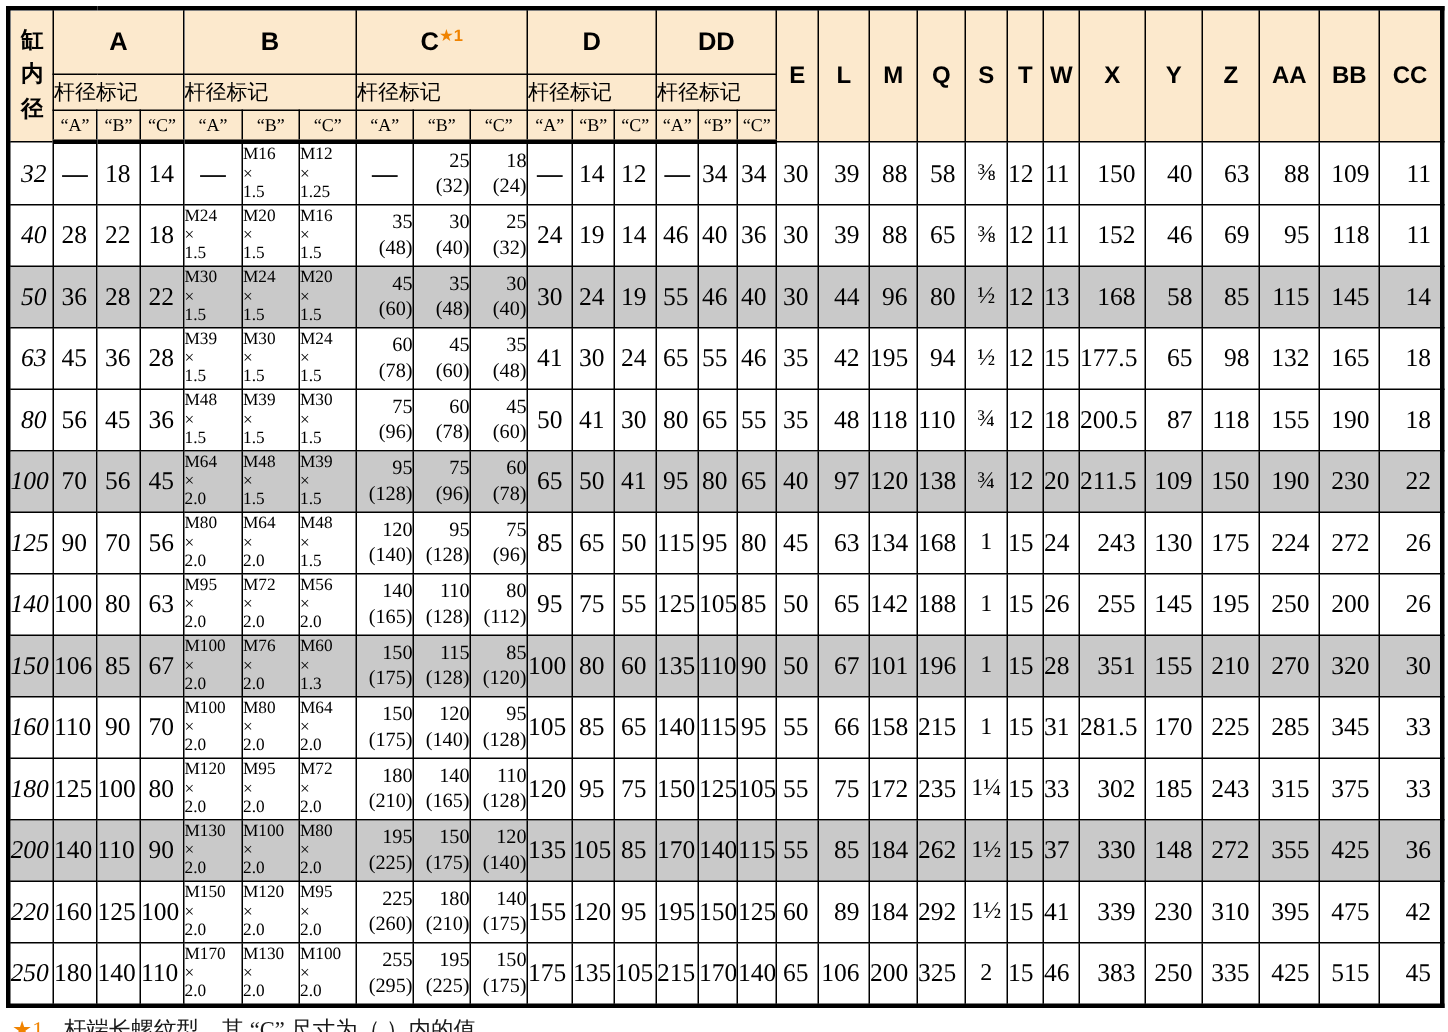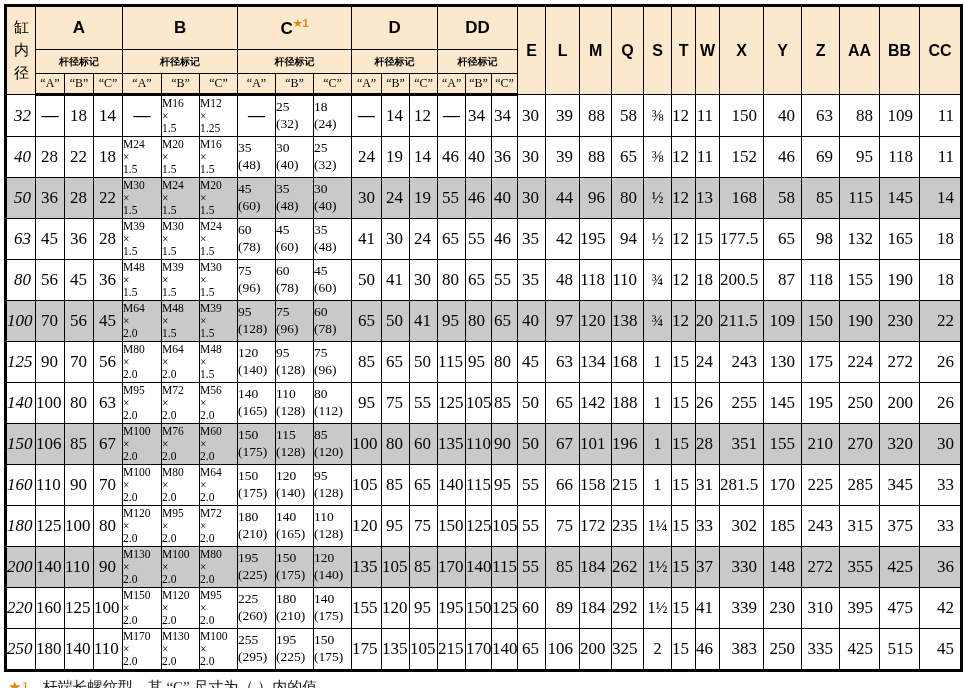--- a/index.html
+++ b/index.html
@@ -3,35 +3,35 @@
 <meta charset="utf-8">
 <style>
   html,body{margin:0;padding:0;background:#ffffff;}
   body{width:965px;height:688px;font-family:"Liberation Serif","DejaVu Serif",serif;color:#000;}
   .page{padding:4px 4px 0 4px;}
 
   table.spec{border-collapse:collapse;table-layout:fixed;width:957px;border:3px solid #000;}
   th,td{border:1px solid #000;overflow:hidden;}
 
   
-  thead th{background:#fce9cd;font-weight:normal;padding:0;}
+  thead th{background:#fce9cd;font-weight:bold;padding:0;}
   thead tr.hr3 th{border-bottom:3px solid #000;}
   th.corner{font-size:15px;line-height:1.55;word-break:break-all;padding:2px 7px;text-align:center;}
   th.group{font-family:"Liberation Sans","DejaVu Sans",sans-serif;font-weight:bold;font-size:17px;height:42px;text-align:center;}
   th.group .sup{color:#f08300;font-size:11px;vertical-align:super;font-weight:bold;}
-  th.rod{font-size:10px;height:23px;text-align:center;font-weight:bold;}
+  th.rod{font-size:14px;height:23px;text-align:left;font-weight:normal;}
   th.quote{font-size:12px;height:19px;text-align:center;font-weight:normal;}
   th.single{font-family:"Liberation Sans","DejaVu Sans",sans-serif;font-weight:bold;font-size:16px;text-align:center;}
 
   
   tbody td{height:40px;font-size:17px;text-align:right;padding:0 6px 0 0;background:#ffffff;}
   tbody tr.shaded td{background:#c9c9c9;}
   td.bore{padding-right:4px;font-style:italic;}
   td.thread{font-size:11.5px;line-height:1.08;white-space:pre-line;text-align:left;padding:0;}
-  td.cval{font-size:13.5px;line-height:1.25;white-space:pre-line;text-align:left;padding:0;}
+  td.cval{font-size:13.5px;line-height:1.25;white-space:pre-line;text-align:right;padding:0;}
   td.frac{text-align:center;padding:0;font-size:16px;}
   td.dash{text-align:center;padding:0;font-weight:bold;}
 
   
   .footnote{margin:6px 0 0 4px;font-size:15px;line-height:1.2;}
   .fn-marker{color:#f08300;margin-right:10px;}
   .fn-text{color:#1a1a1a;}
 </style>
 </head>
 <body>
@@ -440,21 +440,21 @@
           <td class="num">85</td>
           <td class="num">67</td>
           <td class="thread">M100
 ×
 2.0</td>
           <td class="thread">M76
 ×
 2.0</td>
           <td class="thread">M60
 ×
-2.0</td>
+1.3</td>
           <td class="cval">150
 (175)</td>
           <td class="cval">115
 (128)</td>
           <td class="cval">85
 (120)</td>
           <td class="num">100</td>
           <td class="num">80</td>
           <td class="num">60</td>
           <td class="num">135</td>

